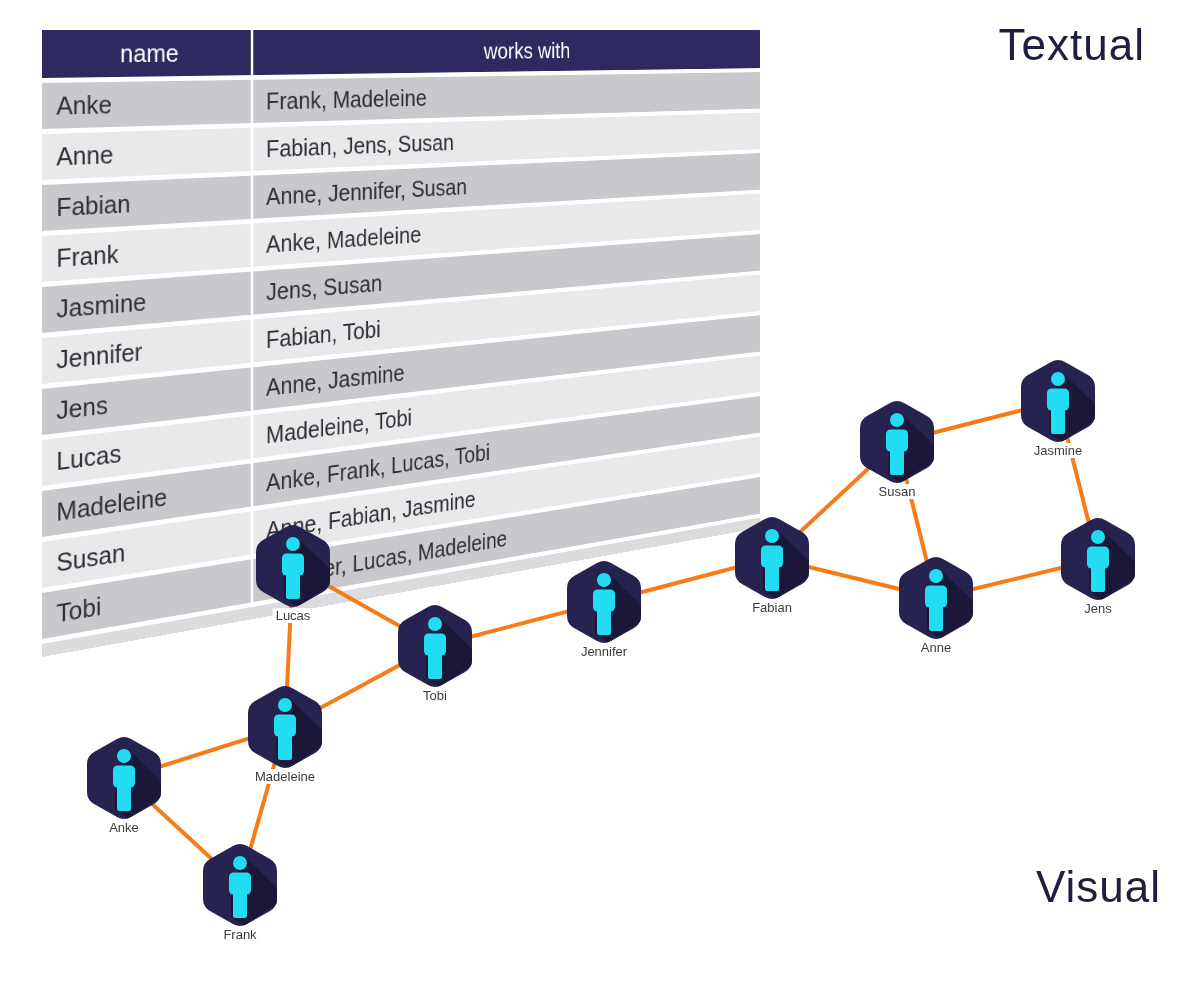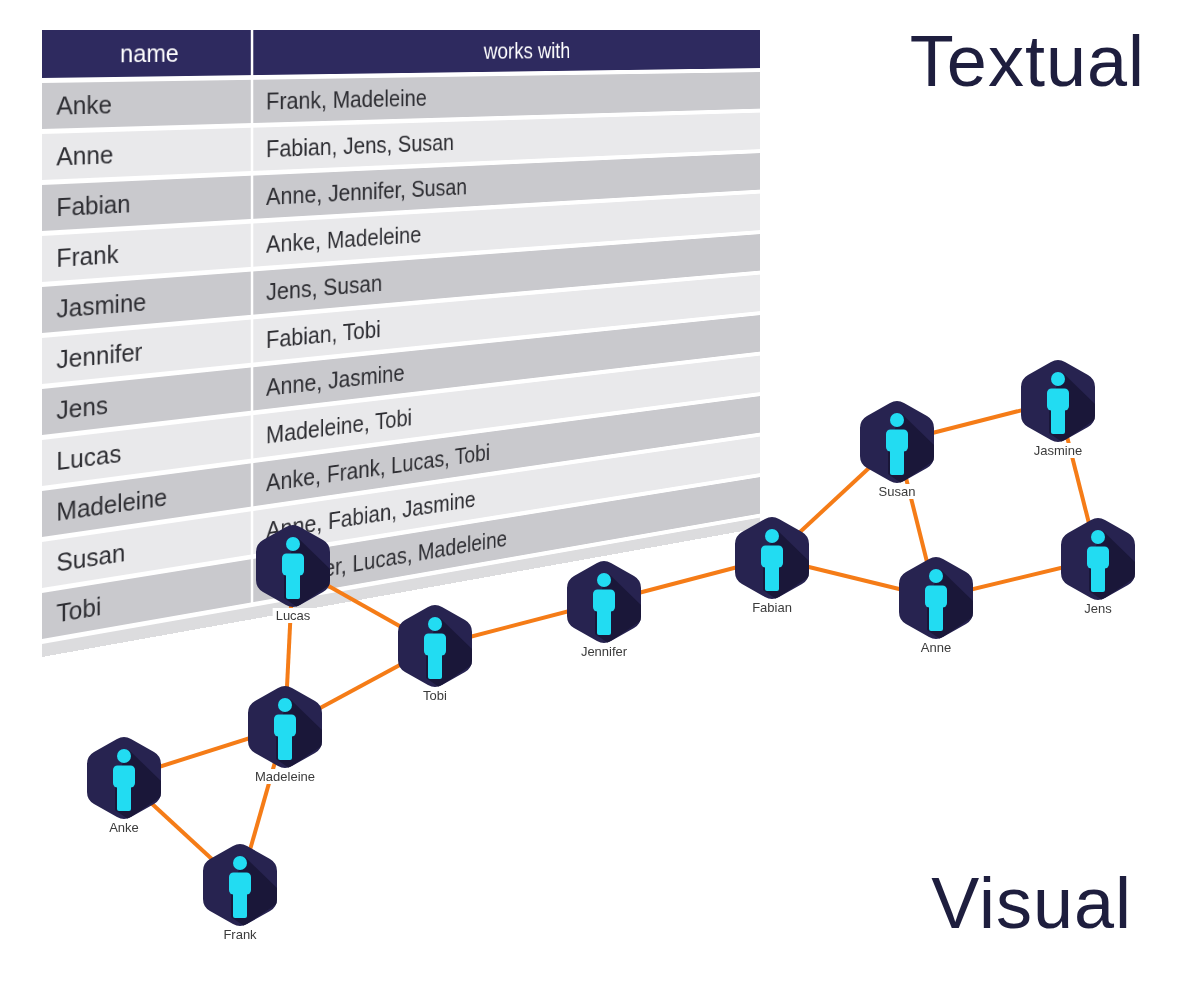--- a/index.html
+++ b/index.html
@@ -1,25 +1,25 @@
 <!DOCTYPE html>
 <html style="--title-text: #1e1e3e; --header-bg: #2e2a5f; --header-text: #ffffff; --row-dark: #c9c9cd; --row-light: #e9e9eb; --row-text: #2e2e33; --bottom-strip: #dcdcde; --node-fill: #272350; --node-shadow: #1a1739; --person: #22dcf2; --edge: #f57c17; --label-text: #3b3b3b;"><head>
 <meta charset="utf-8">
 <style>
   html,body{margin:0;padding:0;background:#fff;}
   .canvas{
     position:relative;width:1200px;height:1000px;overflow:hidden;background:#fff;
     font-family:"Liberation Sans",sans-serif;
   }
   .title{
-    position:absolute;font-size:72px;font-weight:500;letter-spacing:1px;
+    position:absolute;font-size:44px;font-weight:500;letter-spacing:1px;
     color:var(--title-text,#1e1e3e);
   }
   .title-top{top:20px;right:55px;}
-  .title-bottom{top:862px;right:68px;}
+  .title-bottom{top:862px;right:39px;}
 
   
   .table-wrap{
     position:absolute;left:42px;top:30px;width:940px;
     transform:perspective(1000px) rotateY(16deg);
     transform-origin:0 0;
   }
   .thead{display:flex;height:48px;margin-bottom:5px;}
   .th{
     background:var(--header-bg,#2e2a5f);color:var(--header-text,#fff);

